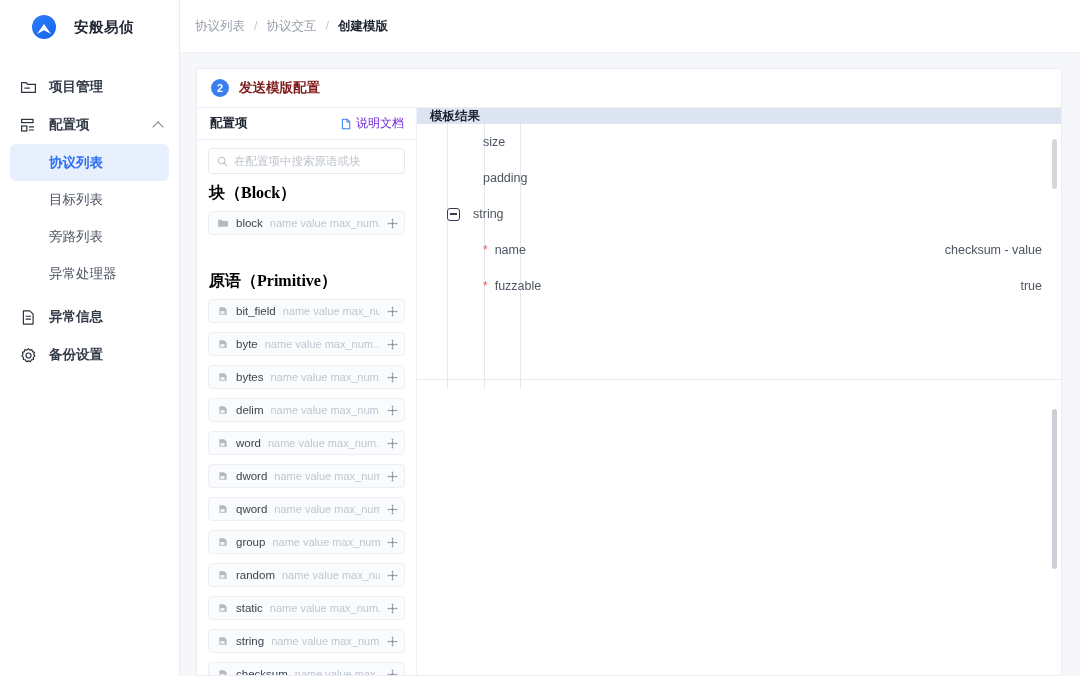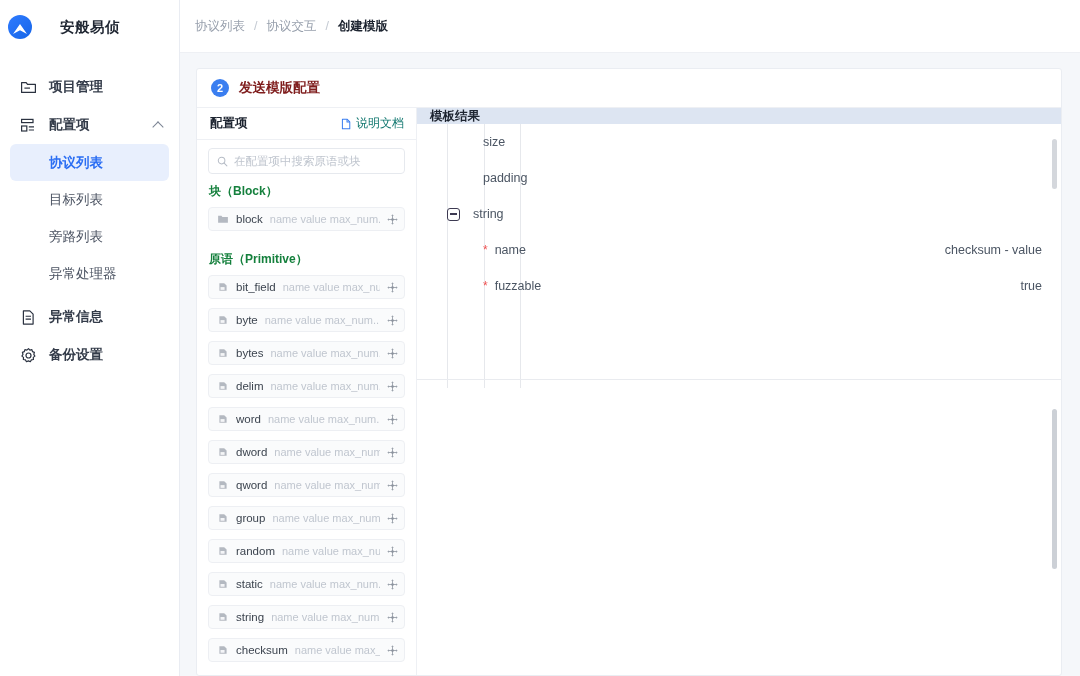--- a/index.html
+++ b/index.html
@@ -15,21 +15,21 @@
   
   .sidebar {
     width: 180px; height: 676px;
     background: #ffffff;
     border-right: 1px solid #e9ecf2;
     flex: 0 0 180px;
     position: relative;
   }
   .brand {
     display: flex; align-items: center;
-    height: 54px; padding-left: 8px; gap: 28px;
+    height: 54px; padding-left: 32px; gap: 18px;
   }
   .brand-logo {
     width: 24px; height: 24px; border-radius: 50%;
     background: linear-gradient(140deg,#2f7bff 0%, #1565e8 100%);
     position: relative; flex: 0 0 24px;
   }
   .brand-logo::after {
     content: ""; position: absolute; left: 5px; top: 9px;
     width: 14px; height: 10px;
     background: #fff;
@@ -109,42 +109,43 @@
     display: flex; flex-direction: column;
   }
   .pane-left-head {
     height: 32px; display: flex; align-items: center;
     justify-content: space-between; padding: 0 12px 0 13px;
     background: #fff; border-bottom: 1px solid #eef0f4;
   }
   .pane-left-head .t { font-size: 12.5px; color: #1d2430; font-weight: bold; }
   .doc-link {
     display: flex; align-items: center; gap: 4px;
-    color: #0f766e; font-size: 12px; cursor: pointer;
+    color: #6d28d9; font-size: 12px; cursor: pointer;
   }
 
   .list-scroll { flex: 1; overflow: hidden; padding: 8px 11px 0 11px; position: relative; }
 
   .search-box {
     height: 26px; border: 1px solid #e6e9ee; border-radius: 4px;
     display: flex; align-items: center; gap: 6px; padding: 0 8px;
     background: #fff; margin-bottom: 9px;
   }
   .search-box input {
     border: none; outline: none; flex: 1;
     font-size: 11.5px; color: #333; background: transparent;
     font-family: inherit;
   }
   .search-box input::placeholder { color: #bfc5ce; }
 
   .group-title {
-    font-size: 12px; color: #15803d; font-weight: bold;
+    font-size: 16px; color: #000000; font-weight: bold;
     margin: 7px 0 7px 1px;
-  }
-  .group-title.second { margin-top: 20px; }
+    font-family: Liberation Serif, serif;
+  }
+  .group-title.second { margin-top: 36px; }
 
   .item-row {
     height: 24px; border: 1px solid #edeff3; border-radius: 4px;
     background: #fafbfc;
     display: flex; align-items: center; gap: 7px;
     padding: 0 6px 0 8px; margin-bottom: 9px;
     cursor: grab;
   }
   .item-name { font-size: 11.5px; color: #3c4characters; color: #3c444f; white-space: nowrap; }
   .item-hint {

